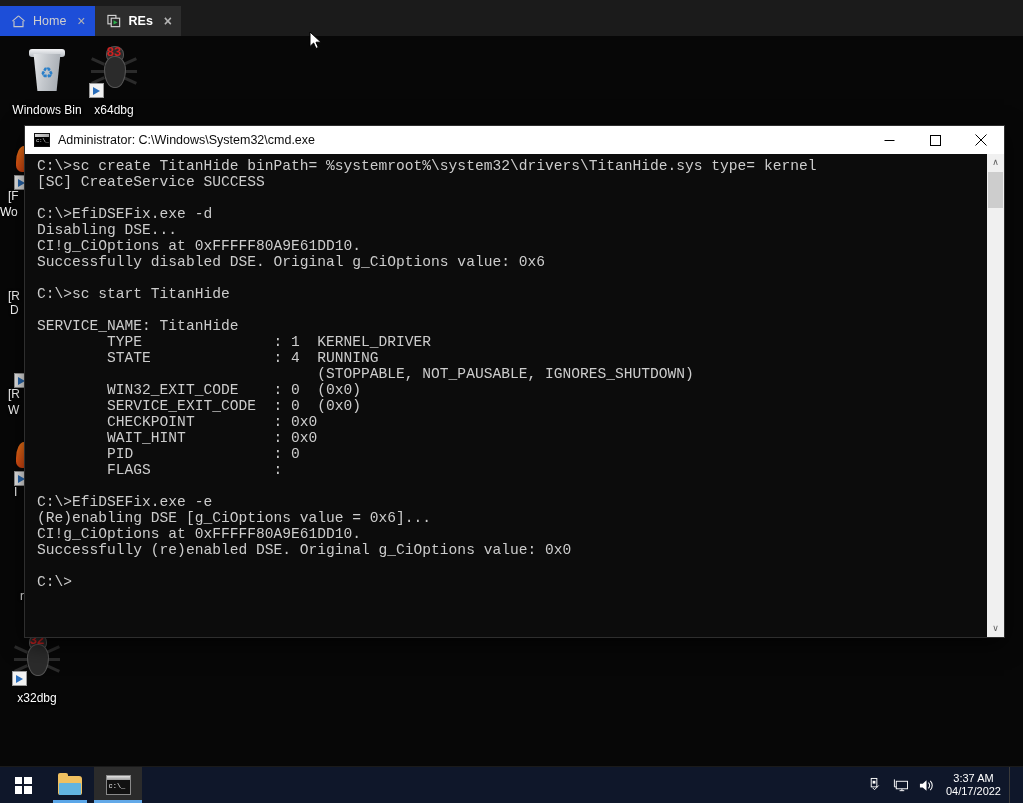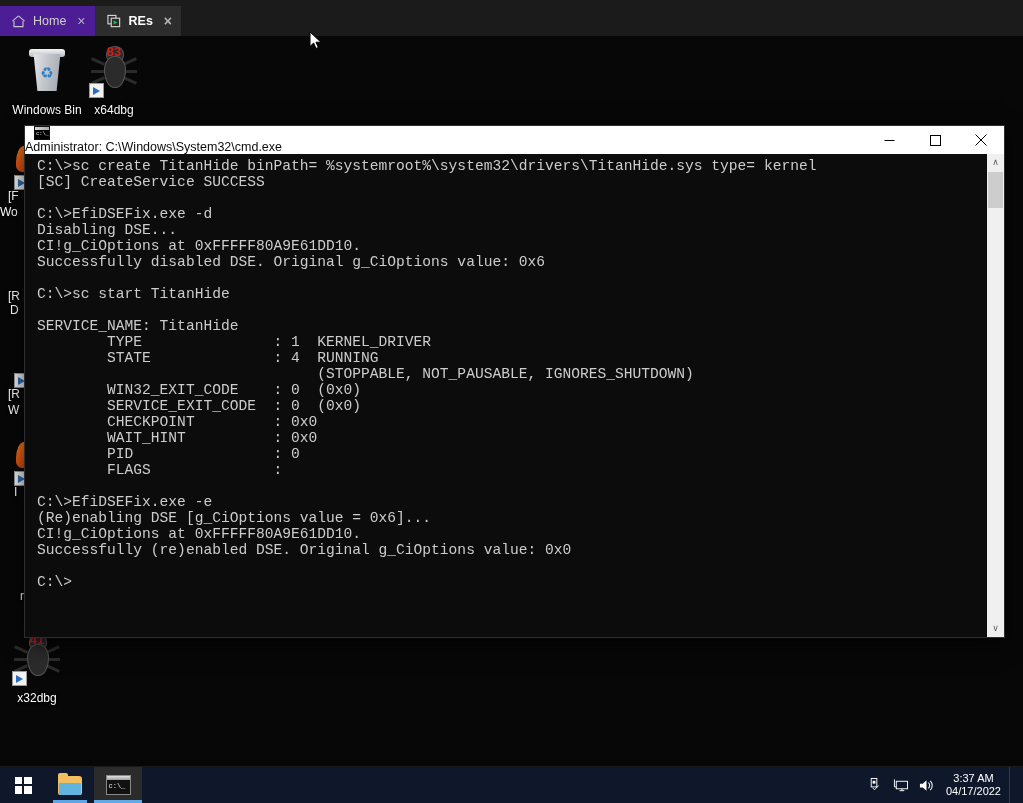--- a/index.html
+++ b/index.html
@@ -15,21 +15,21 @@
   #vm-tabstrip{
     position:absolute;left:0;top:0;width:1023px;height:36px;
     background:#1b1b1b;display:flex;align-items:flex-end;
     border-bottom:1px solid #000;
   }
   .vm-tab{
     height:30px;display:flex;align-items:center;gap:7px;
     padding:0 9px 0 11px;box-sizing:border-box;
     font-size:12.5px;color:#cfcfcf;cursor:default;position:relative;
   }
-  .vm-tab.inactive{background:#4c1d95;border-right:1px solid #2c2c2c;margin-top:21px;}
+  .vm-tab.inactive{background:#1d4ed8;border-right:1px solid #2c2c2c;margin-top:21px;}
   .vm-tab.active{background:#2d2d2d;color:#fff;font-weight:bold;}
   .vm-tab .tab-label{white-space:nowrap;}
   .vm-tab .tab-close{
     font-size:14px;color:#b4b4b4;margin-left:4px;line-height:1;
   }
   .tabicon{width:15px;height:15px;flex:none;position:relative;}
 
   
   #desktop{
     position:absolute;left:0;top:36px;width:1023px;height:731px;
@@ -111,23 +111,22 @@
     background:linear-gradient(180deg,#ff7a18,#e24a12);
     border-radius:60% 60% 45% 45%/75% 75% 30% 30%;
   }
 
   
   #console-window{
     position:absolute;left:25px;top:126px;width:979px;height:511px;
     background:#fff;box-shadow:0 0 0 1px #2e2e2e, 0 6px 22px rgba(0,0,0,.75);
   }
   #console-titlebar{
-    height:28px;background:#ffffff;display:flex;
+    height:28px;background:#ffffff;display:flex;align-items:center;
     position:relative;
-    flex-direction:column;
   }
   #console-titlebar .ticon{
     width:16px;height:14px;margin-left:9px;margin-right:8px;
     background:#000;border:1px solid #111;position:relative;box-sizing:border-box;
   }
   #console-titlebar .ticon:before{
     content:"";position:absolute;left:0;top:0;right:0;height:3px;
     background:linear-gradient(90deg,#d8d8d8,#a9a9a9);
   }
   #console-titlebar .ticon:after{
@@ -304,21 +303,21 @@
     <div class="glyph">
       <div class="bug">
         <i class="lg1"></i>
           <i class="lg2"></i>
           <i class="lg3"></i>
         <i class="rg1"></i>
           <i class="rg2"></i>
           <i class="rg3"></i>
         <div class="hd"></div>
         <div class="bdy"></div>
-        <div class="num">41</div>
+        <div class="num">32</div>
       </div>
       <span class="shortcut" style="left:18px;bottom:2px;"></span>
     </div>
     <div class="dlabel">x32dbg</div>
   </div>
 
   <span class="flame" style="left:16px;top:110px;"></span>
   <span class="ficon" style="left:14px;top:136px;">
     <span class="shortcut" style="left:0;bottom:4px;"></span>
   </span>

